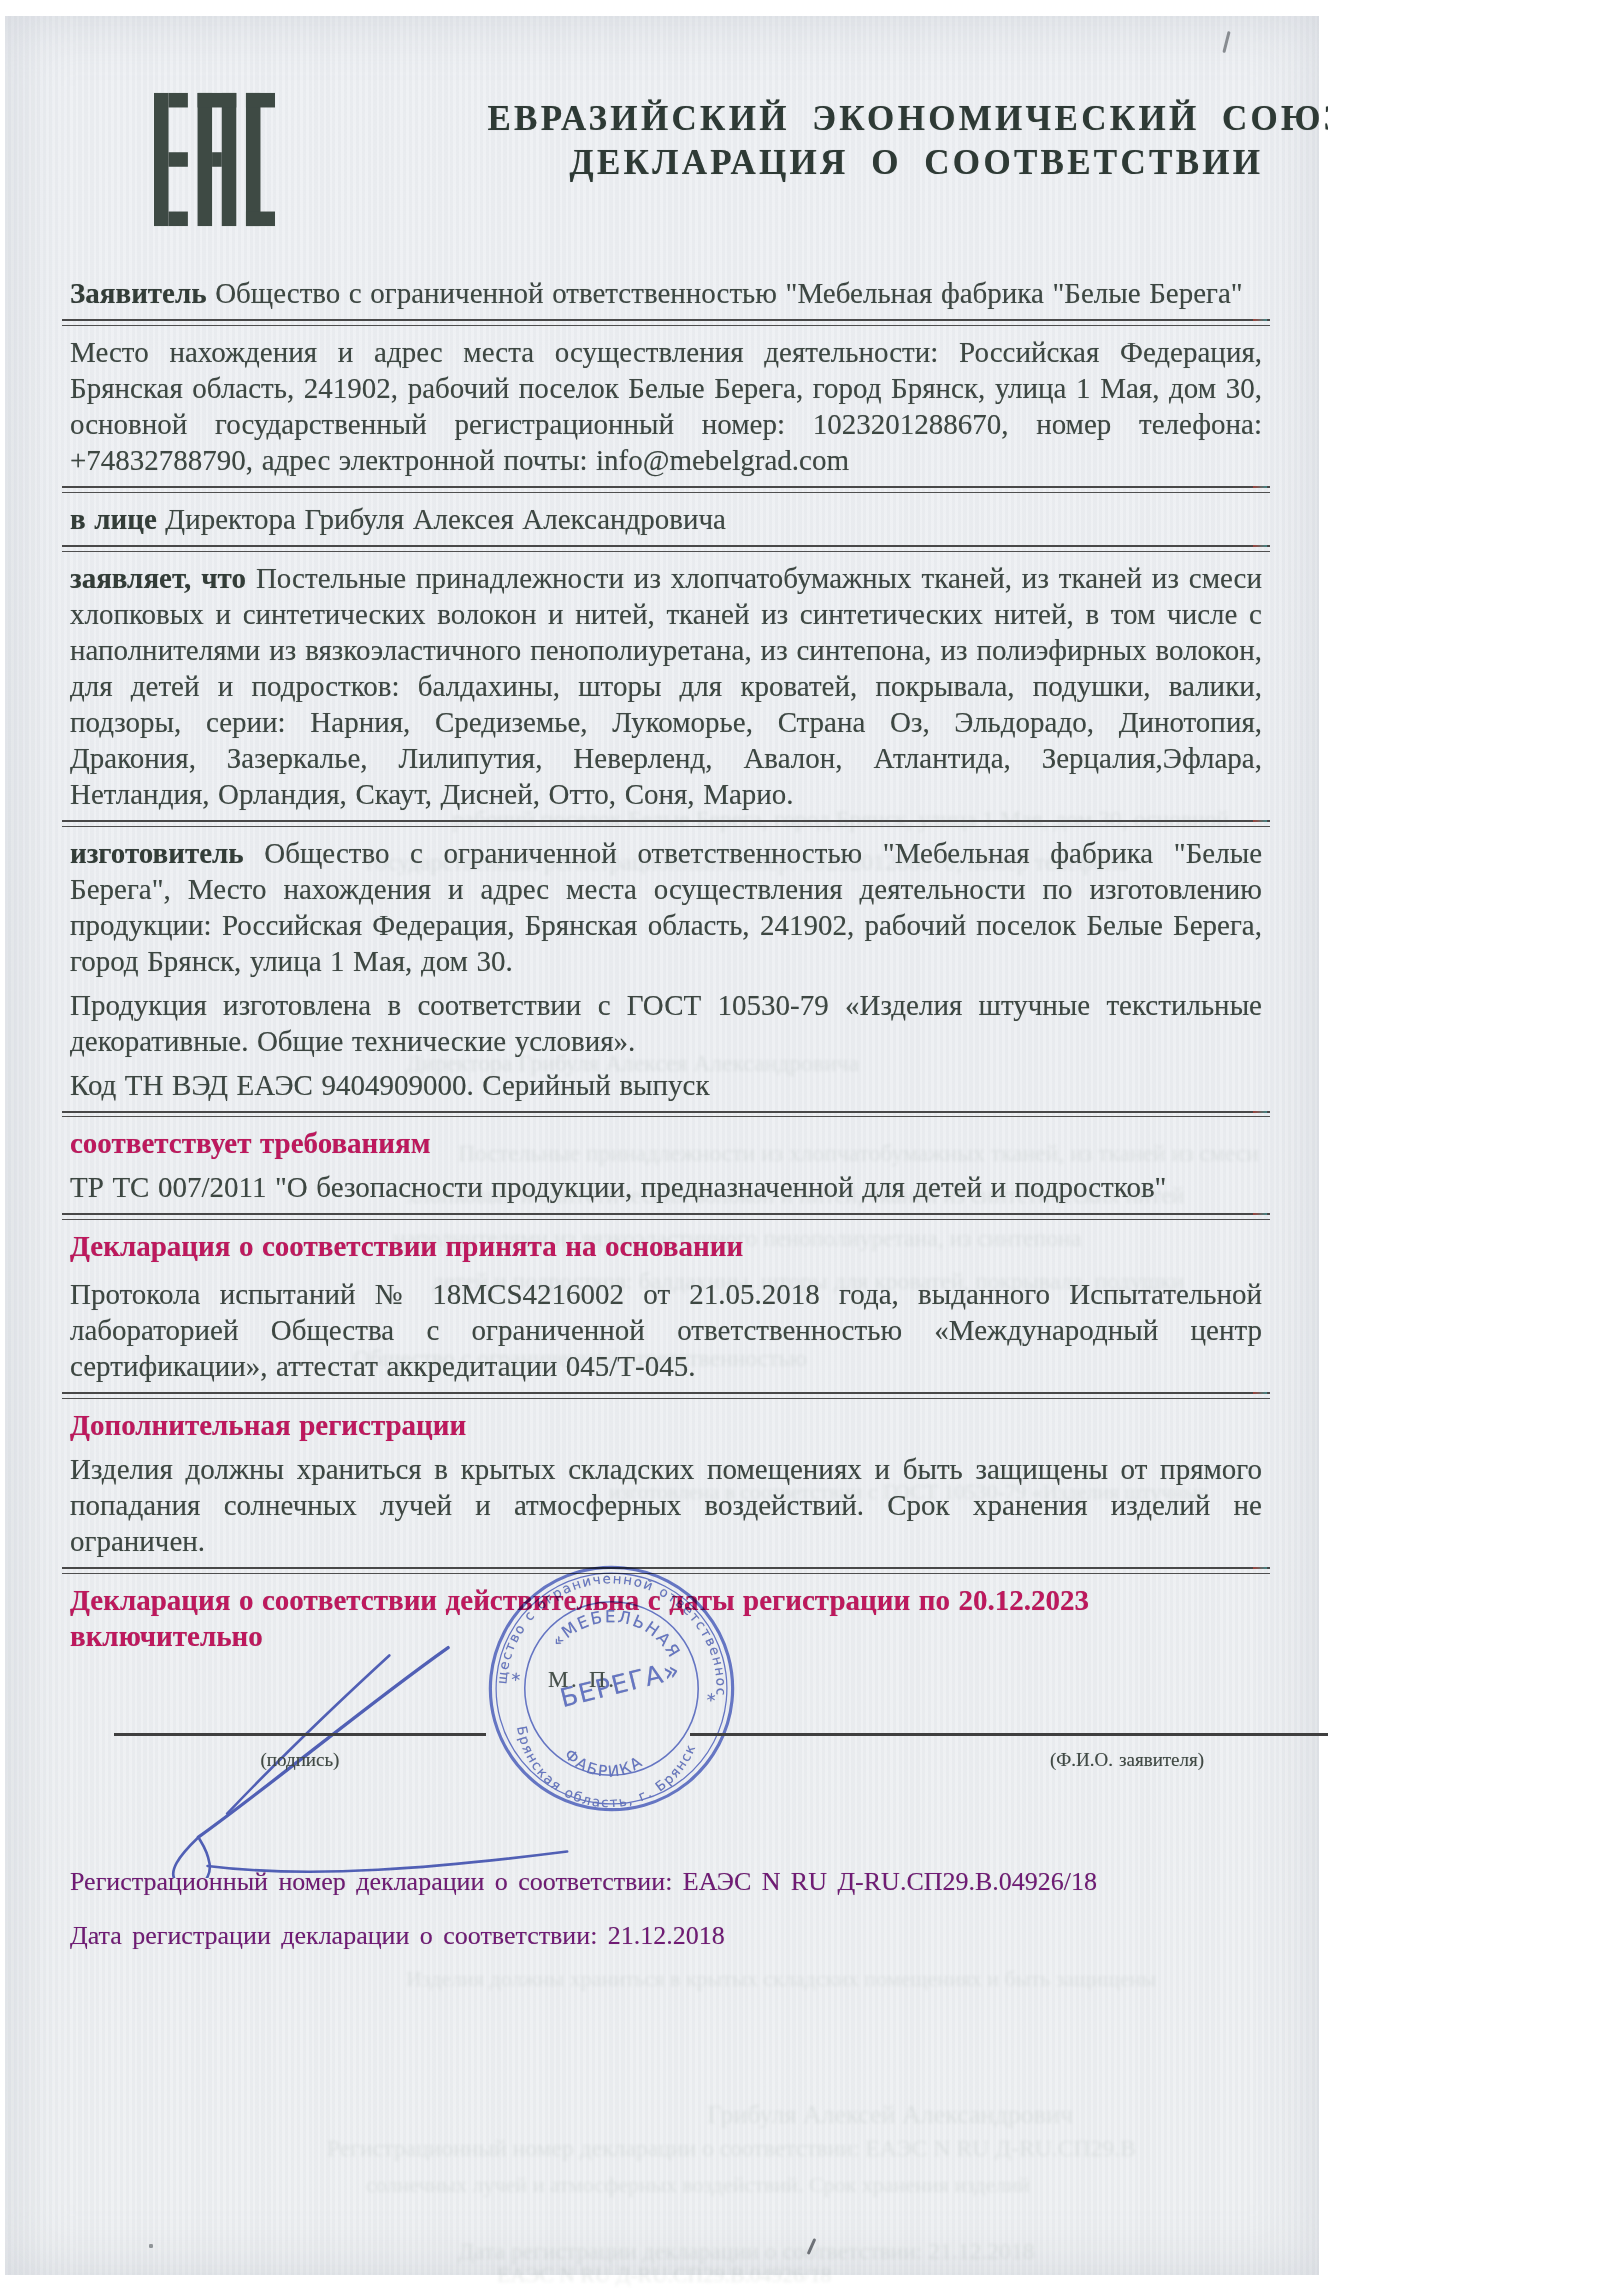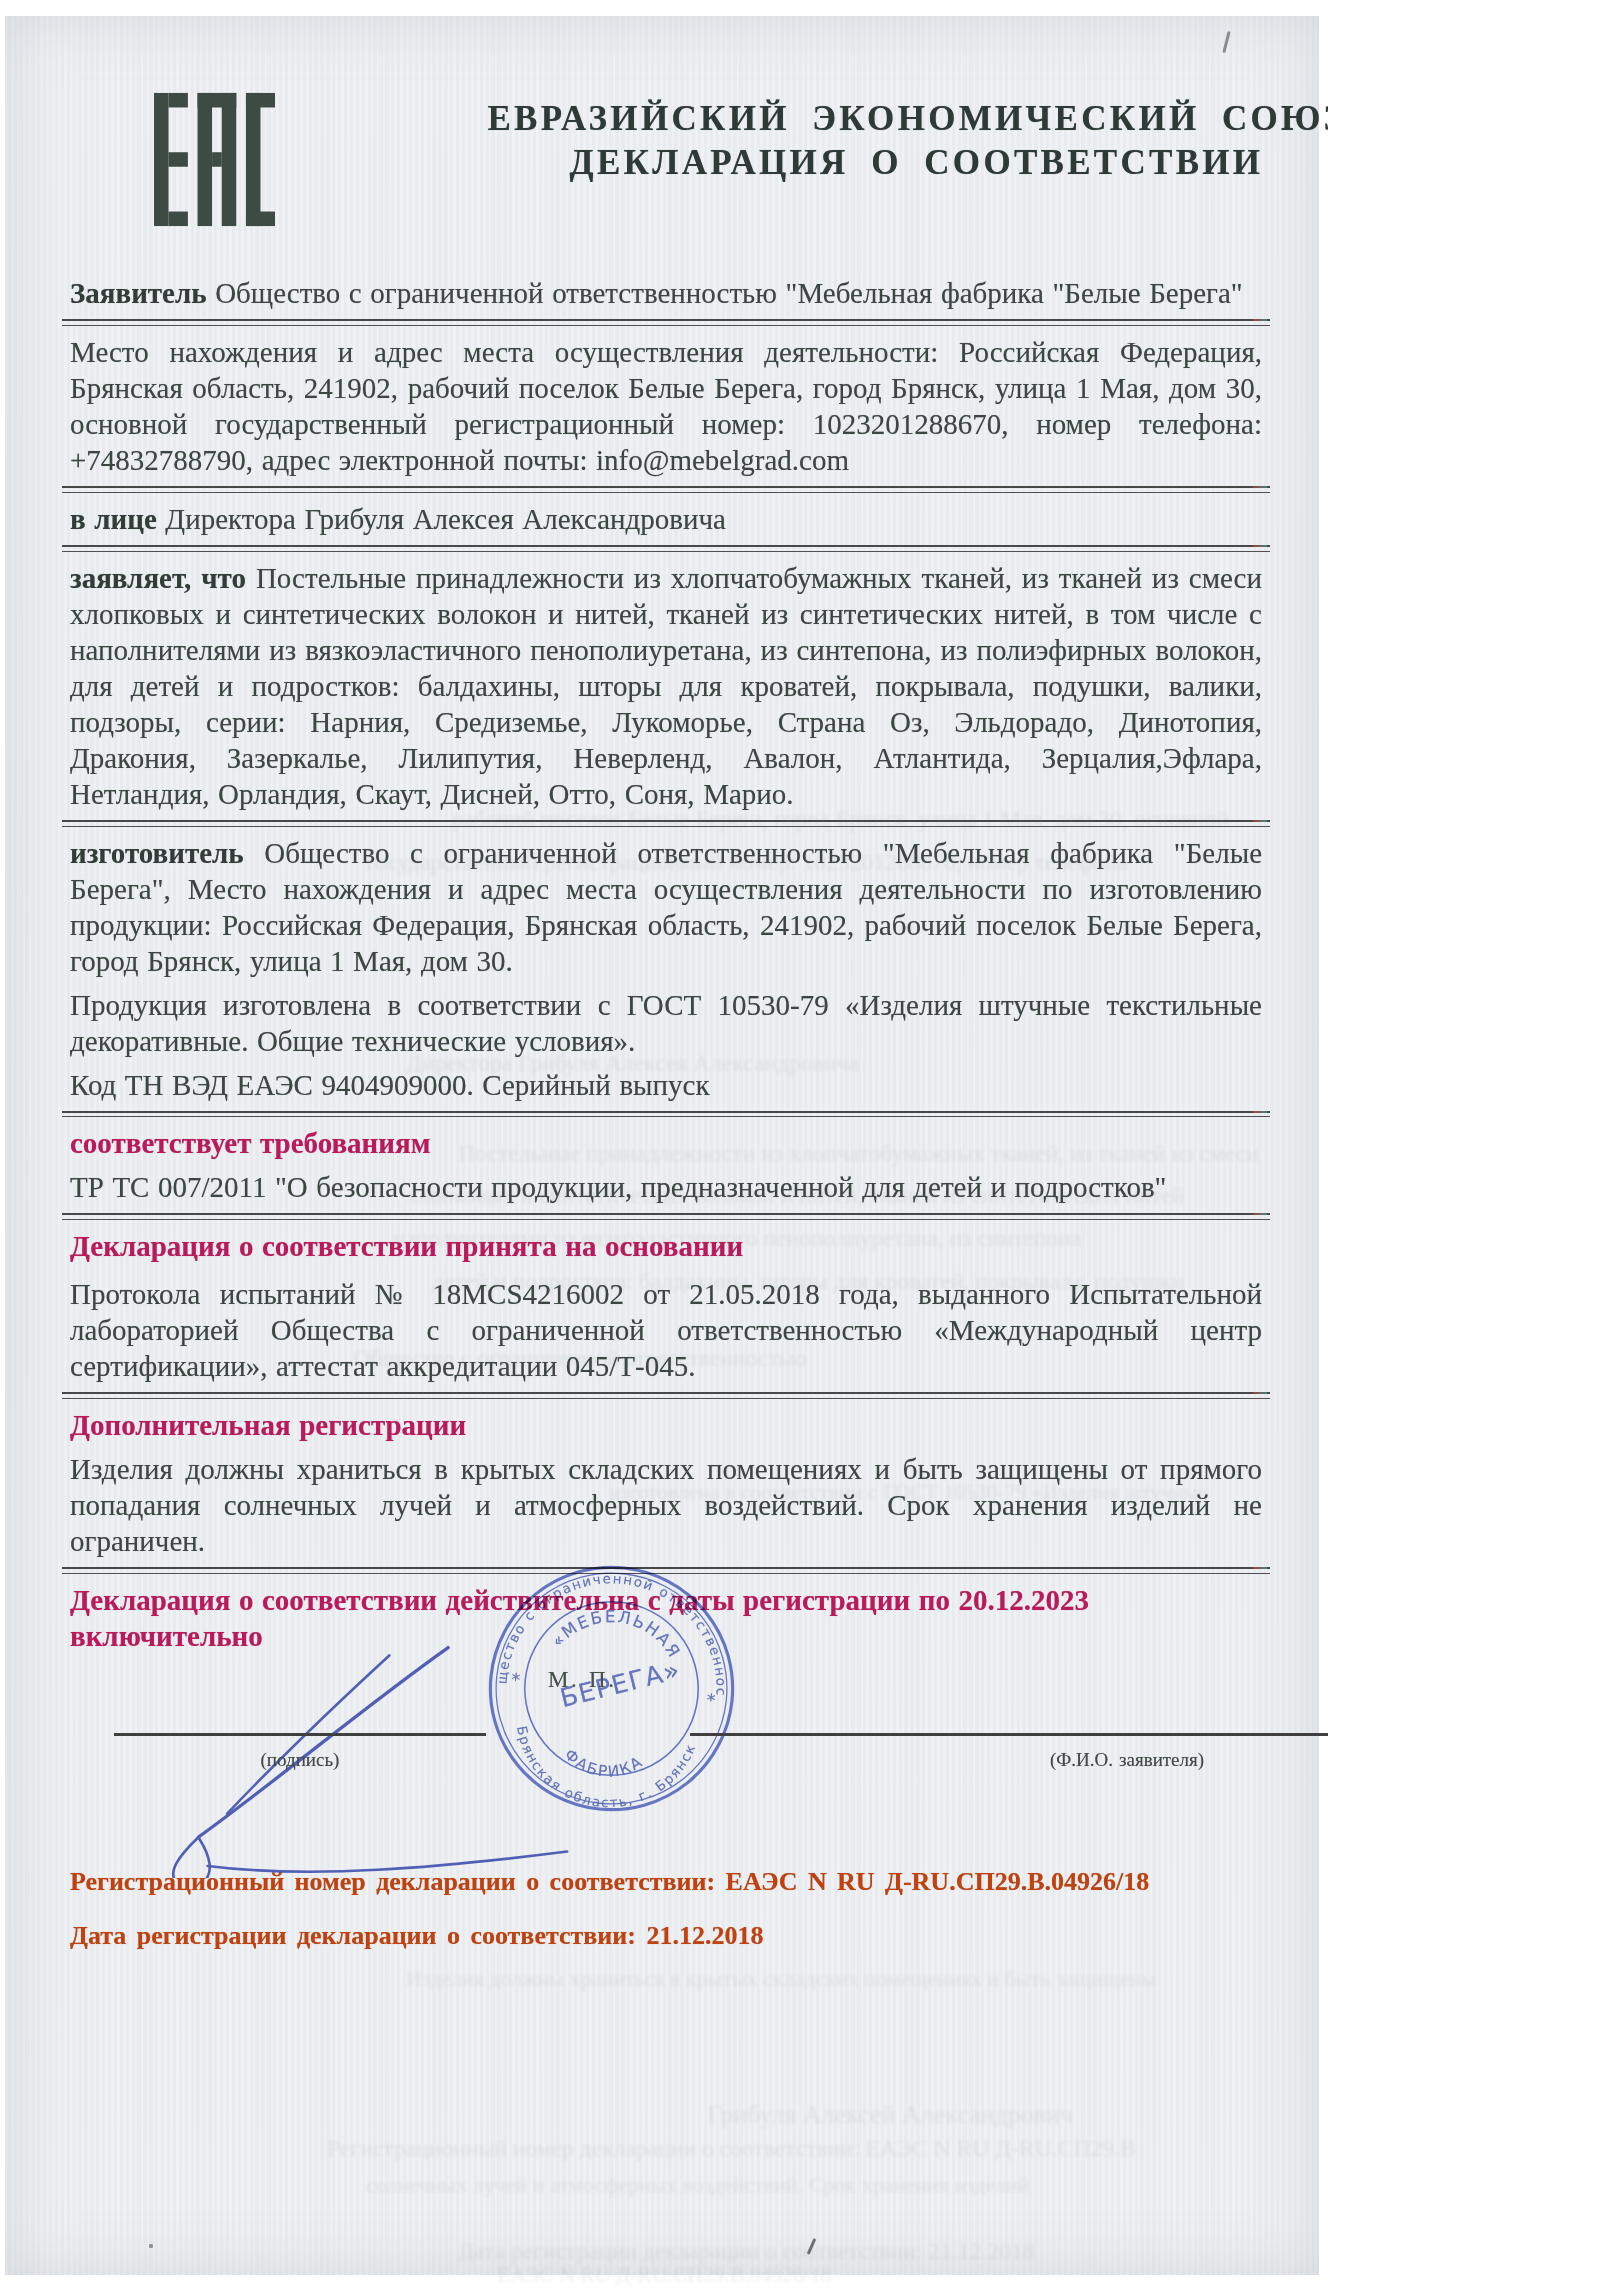--- a/index.html
+++ b/index.html
@@ -40,21 +40,21 @@
   .sig-caption.left{left:52px;width:372px;}
   .sig-caption.right{left:628px;width:874px;}
   .fio-name{position:absolute;left:628px;width:874px;top:31px;text-align:center;
             font-size:27.5px;color:#3a443f;}
   .mp-mark{position:absolute;left:486px;top:0px;font-size:23px;color:#46504a;letter-spacing:2.6px;}
   .stamp{position:absolute;left:422px;top:-101px;width:255px;height:255px;
          opacity:.82;mix-blend-mode:multiply;transform:rotate(6deg);}
   .autograph{position:absolute;left:19.6px;top:-33px;width:510px;height:249px;
          opacity:.88;mix-blend-mode:multiply;}
   
-  .footer-line{font-weight:bold;color:#c2410c;font-size:26px;line-height:34px;
+  .footer-line{font-weight:normal;color:#701a75;font-size:26px;line-height:34px;
                word-spacing:3.9px;text-align:left;}
   .footer-reg{margin-top:36px !important;}
   .footer-date{margin-top:19.6px !important;}
   
   .ghost{position:absolute;color:#5f7268;opacity:.115;filter:blur(1.4px);
          white-space:nowrap;font-size:23.6px;pointer-events:none;}
   
   .speck{position:absolute;background:#3a3f46;border-radius:1.3px;}
 </style>
 </head>

